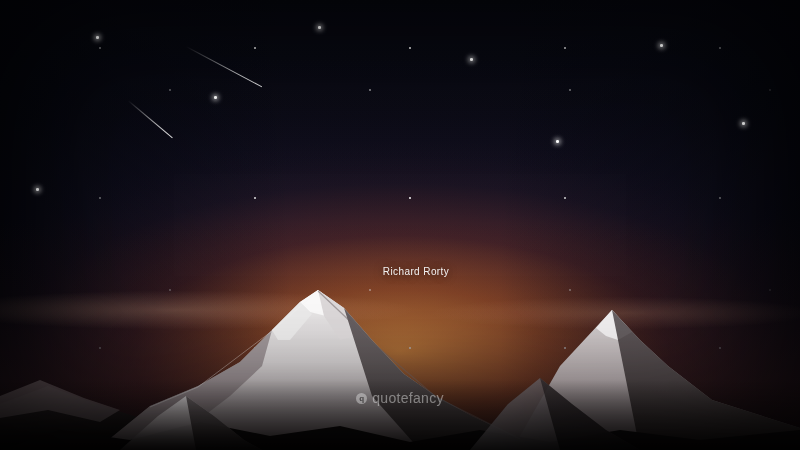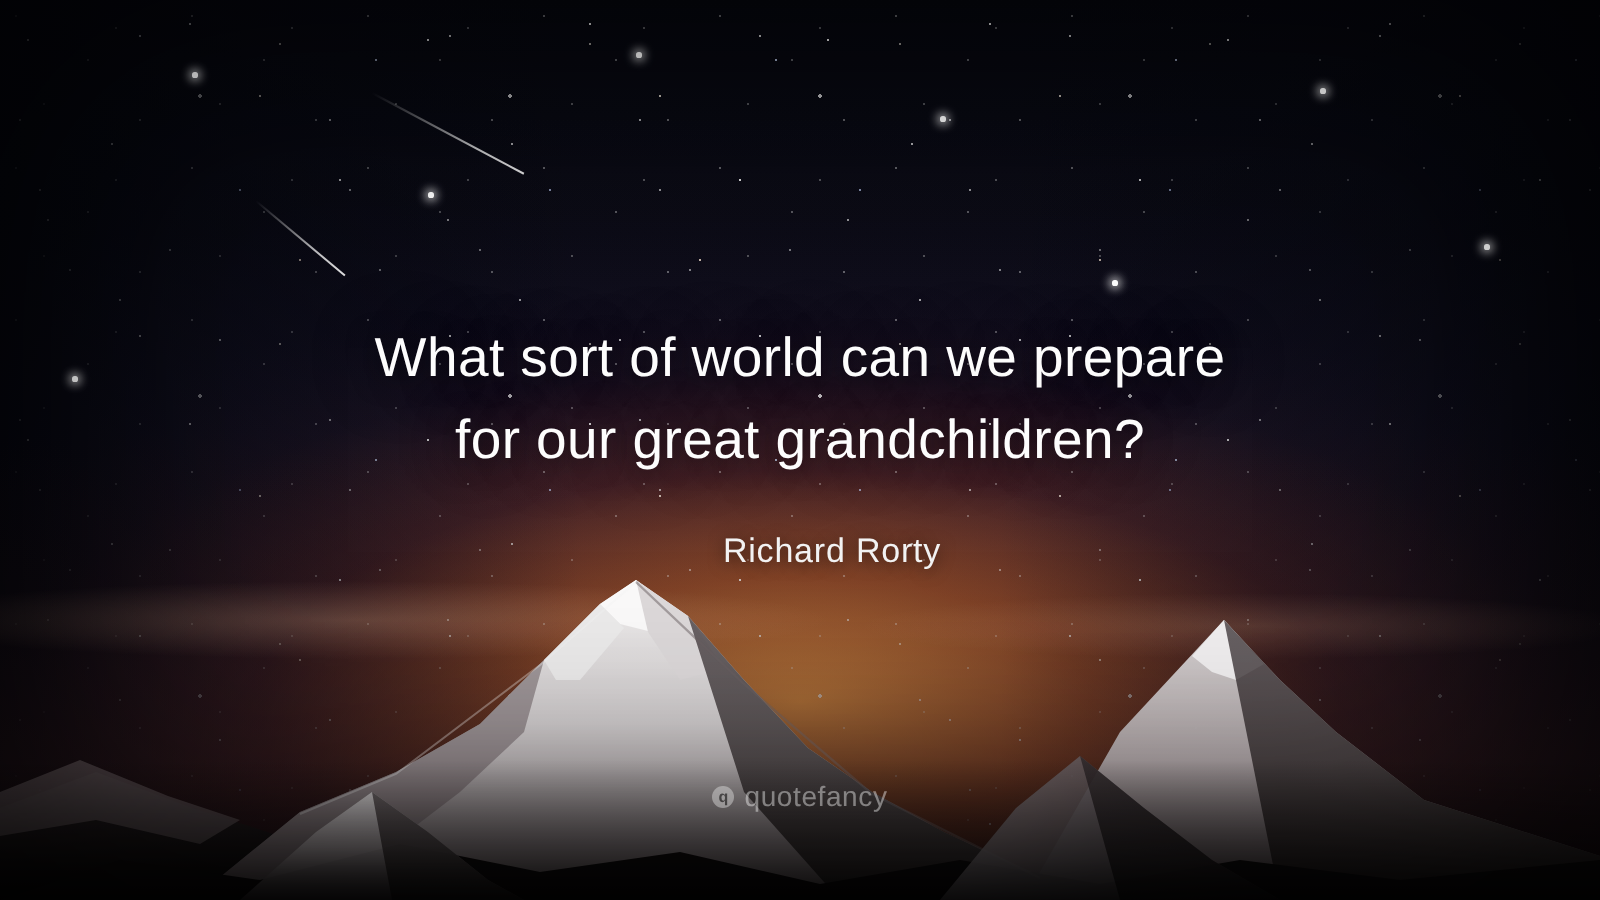--- a/index.html
+++ b/index.html
@@ -138,21 +138,21 @@
   .quote .l {
     display: block;
     white-space: nowrap;
   }
   .author {
     position: absolute;
     left: 0; right: 0;
     top: 266px;
     text-align: center;
     color: #f2f2f2;
-    font-size: 17px;
+    font-size: 10px;
     letter-spacing: 0.4px;
     text-shadow: 0 1px 8px rgba(0,0,0,0.6);
     margin-left: 32px;
   }
   .watermark {
     position: absolute;
     left: 0; right: 0;
     bottom: 44px;
     display: flex;
     align-items: center;
@@ -267,24 +267,20 @@
       <path d="M318,101 L272,141 L198,197 L150,217" stroke="#f4f3f3" stroke-width="1" fill="none" opacity="0.35"></path>
 
       <path d="M470,260 L508,214 L540,188 L572,214 L606,240 L640,260 Z" fill="url(#ridgeSide)" opacity="0.85"></path>
       <path d="M540,188 L572,214 L606,240 L640,260 L560,260 Z" fill="url(#rockDarker)" opacity="0.7"></path>
     </svg>
   </div>
 
   <div class="bottom-vignette"></div>
   <div class="edge-vignette"></div>
 
-  <div class="quote">
-    <span class="l">What sort of world can we prepare</span>
-    <span class="l">for our great grandchildren?</span>
-  </div>
 
   <div class="author">Richard Rorty</div>
 
   <div class="watermark">
     <span class="wm-badge">q</span>
     <span class="wm-text">quotefancy</span>
   </div>
 
 </div>
 

